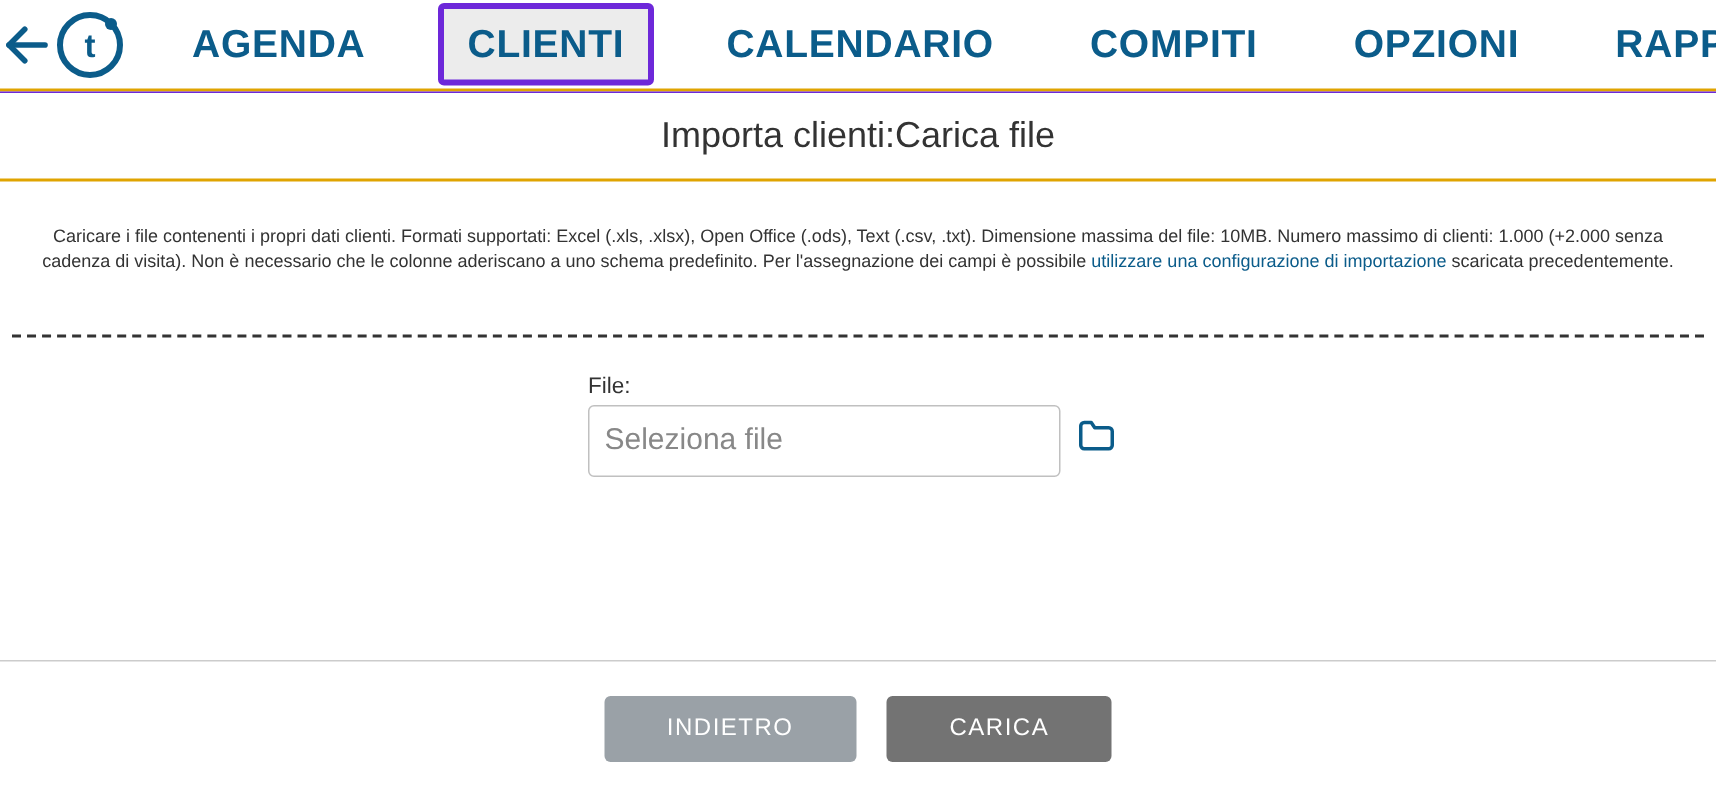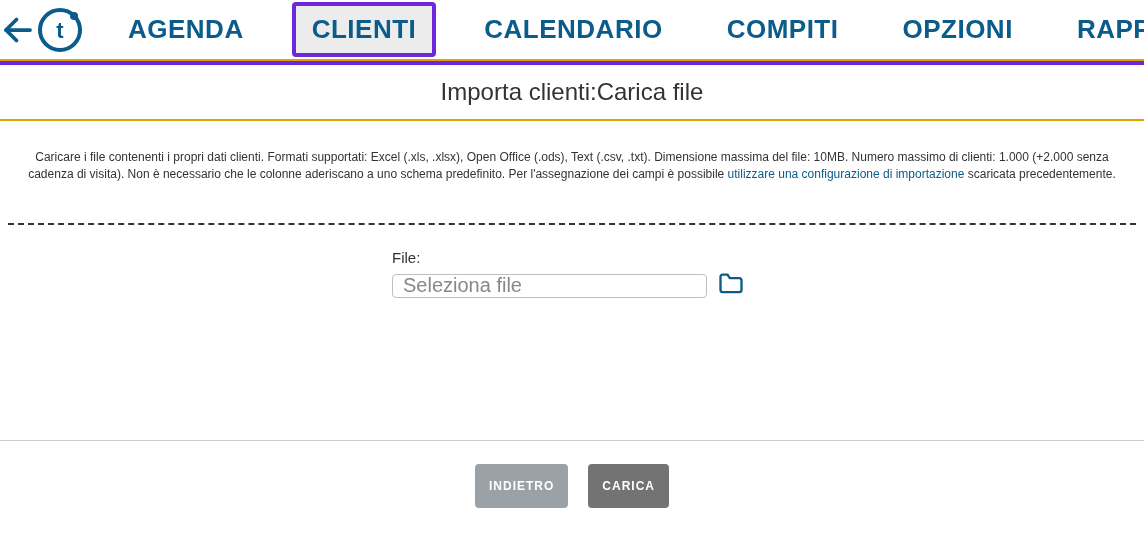--- a/index.html
+++ b/index.html
@@ -7,35 +7,35 @@
     
     .topbar { height:61px; display:flex; align-items:center; border-bottom:2px solid #e0a400; }
     .back-btn { width:56px; height:61px; display:flex; align-items:center; justify-content:center; cursor:pointer; }
     .logo { width:60px; display:flex; align-items:center; justify-content:center; }
     .nav { flex:1; display:flex; align-items:center; gap:32px; padding-left:28px; }
     .nav a { text-decoration:none; color:#0b5c8a; font-weight:700; font-size:26px; letter-spacing:0.5px; padding:8px 16px; border-radius:4px; cursor:pointer; }
     .nav a.active { background:#ececec; border:4px solid #6d28d9; color:#0b5c8a; }
     .help { width:56px; display:flex; align-items:center; justify-content:center; cursor:pointer; }
     .help-circle { width:36px; height:36px; border:3px solid #000; border-radius:50%; display:flex; align-items:center; justify-content:center; font-size:26px; font-weight:700; color:#000; }
     
-    .titlebar { border-top:4px solid #6d28d9; border-bottom:2px solid #e0a400; height:60px; display:flex; align-items:center; justify-content:center; font-size:24px; color:#333; }
+    .titlebar { border-top:1px solid #6d28d9; border-bottom:2px solid #e0a400; height:60px; display:flex; align-items:center; justify-content:center; font-size:24px; color:#333; }
     .titlebar .bold { font-weight:400; }
     
     .scrollwrap { height:320px; overflow:auto; border-bottom:1px solid #ccc; position:relative; }
     .content { padding:28px 12px 12px 12px; text-align:center; font-size:12px; color:#333; line-height:1.4; }
     .content .link { color:#0b5c8a; cursor:pointer; }
     .dashed { border:none; border-top:2px dashed #333; margin:28px 8px 24px 8px; }
     .file-row { display:flex; flex-direction:column; align-items:flex-start; width:360px; margin:0 auto; }
     .file-row label { font-size:15px; color:#333; margin-bottom:4px; }
     .file-input-wrap { display:flex; align-items:center; gap:10px; }
-    .file-input { width:315px; height:24px; border:1px solid #c0c0c0; border-radius:4px; padding:0 10px; font-size:20px; color:#888; }
+    .file-input { width:315px; height:48px; border:1px solid #c0c0c0; border-radius:4px; padding:0 10px; font-size:20px; color:#888; }
     .file-input::placeholder { color:#888; }
     
     .btnbar { height:90px; display:flex; align-items:center; justify-content:center; gap:20px; }
-    .btn { border:none; border-radius:4px; height:44px; padding:0 14px; font-size:12px; font-weight:700; letter-spacing:1px; cursor:pointer; color:#fff; }
+    .btn { border:none; border-radius:4px; height:44px; padding:0 42px; font-size:16px; font-weight:400; letter-spacing:1px; cursor:pointer; color:#fff; }
     .btn-secondary { background:#9aa1a7; }
     .btn-primary { background:#737373; }
     
     .scrollwrap::-webkit-scrollbar { width:16px; height:16px; }
     .scrollwrap::-webkit-scrollbar-track { background:#f3f3f3; }
     .scrollwrap::-webkit-scrollbar-thumb { background:#c7c7c7; }
   </style>
 </head>
 <body>
 

